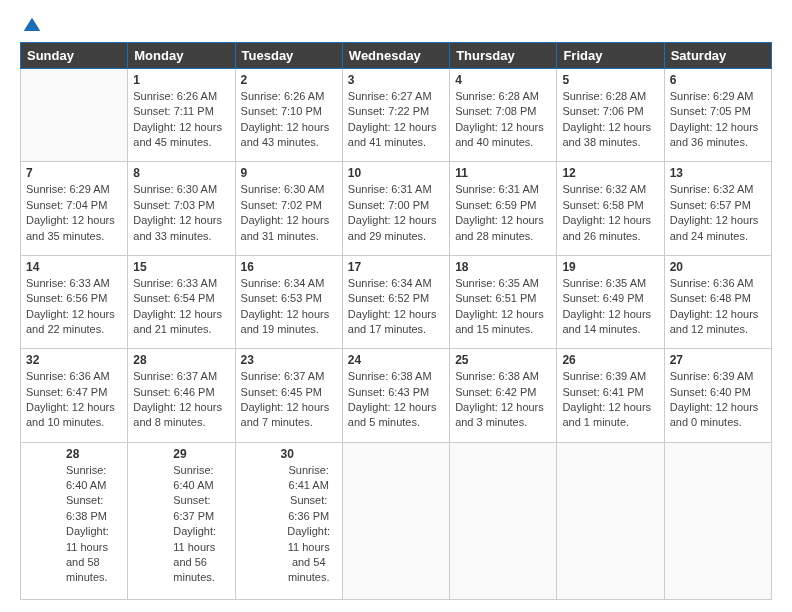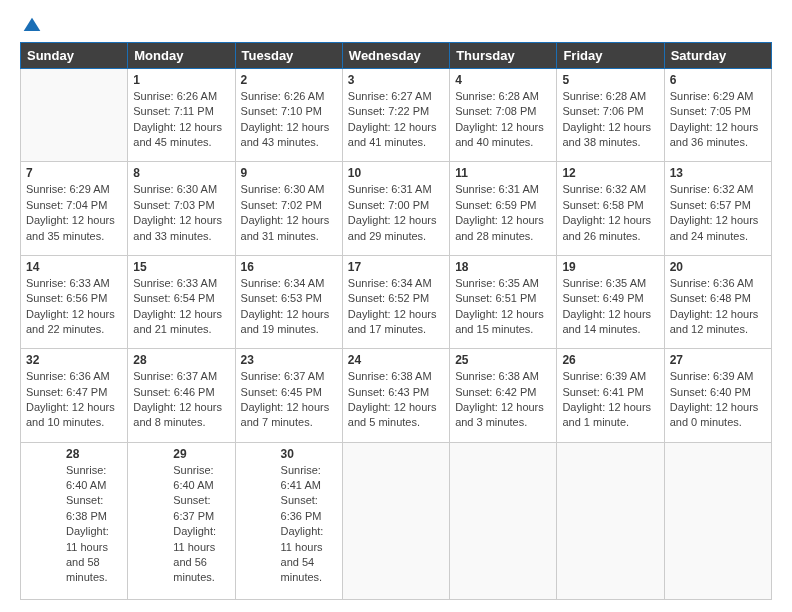--- a/index.html
+++ b/index.html
@@ -343,21 +343,21 @@
           </td>
           <td>
             <span class="day-num">29</span>
             <div class="day-info" style="white-space: pre-line;">Sunrise: 6:40 AM
 Sunset: 6:37 PM
 Daylight: 11 hours
 and 56 minutes.</div>
           </td>
           <td>
             <span class="day-num">30</span>
-            <div class="day-info" style="white-space: pre-line;">Sunrise: 6:41 AM
+            <div class="day-info" style="white-space: pre-line; text-align: center;">Sunrise: 6:41 AM
 Sunset: 6:36 PM
 Daylight: 11 hours
 and 54 minutes.</div>
           </td>
           <td class="empty-cell"></td>
           <td class="empty-cell"></td>
           <td class="empty-cell"></td>
           <td class="empty-cell"></td>
         </tr>
       </tbody>

